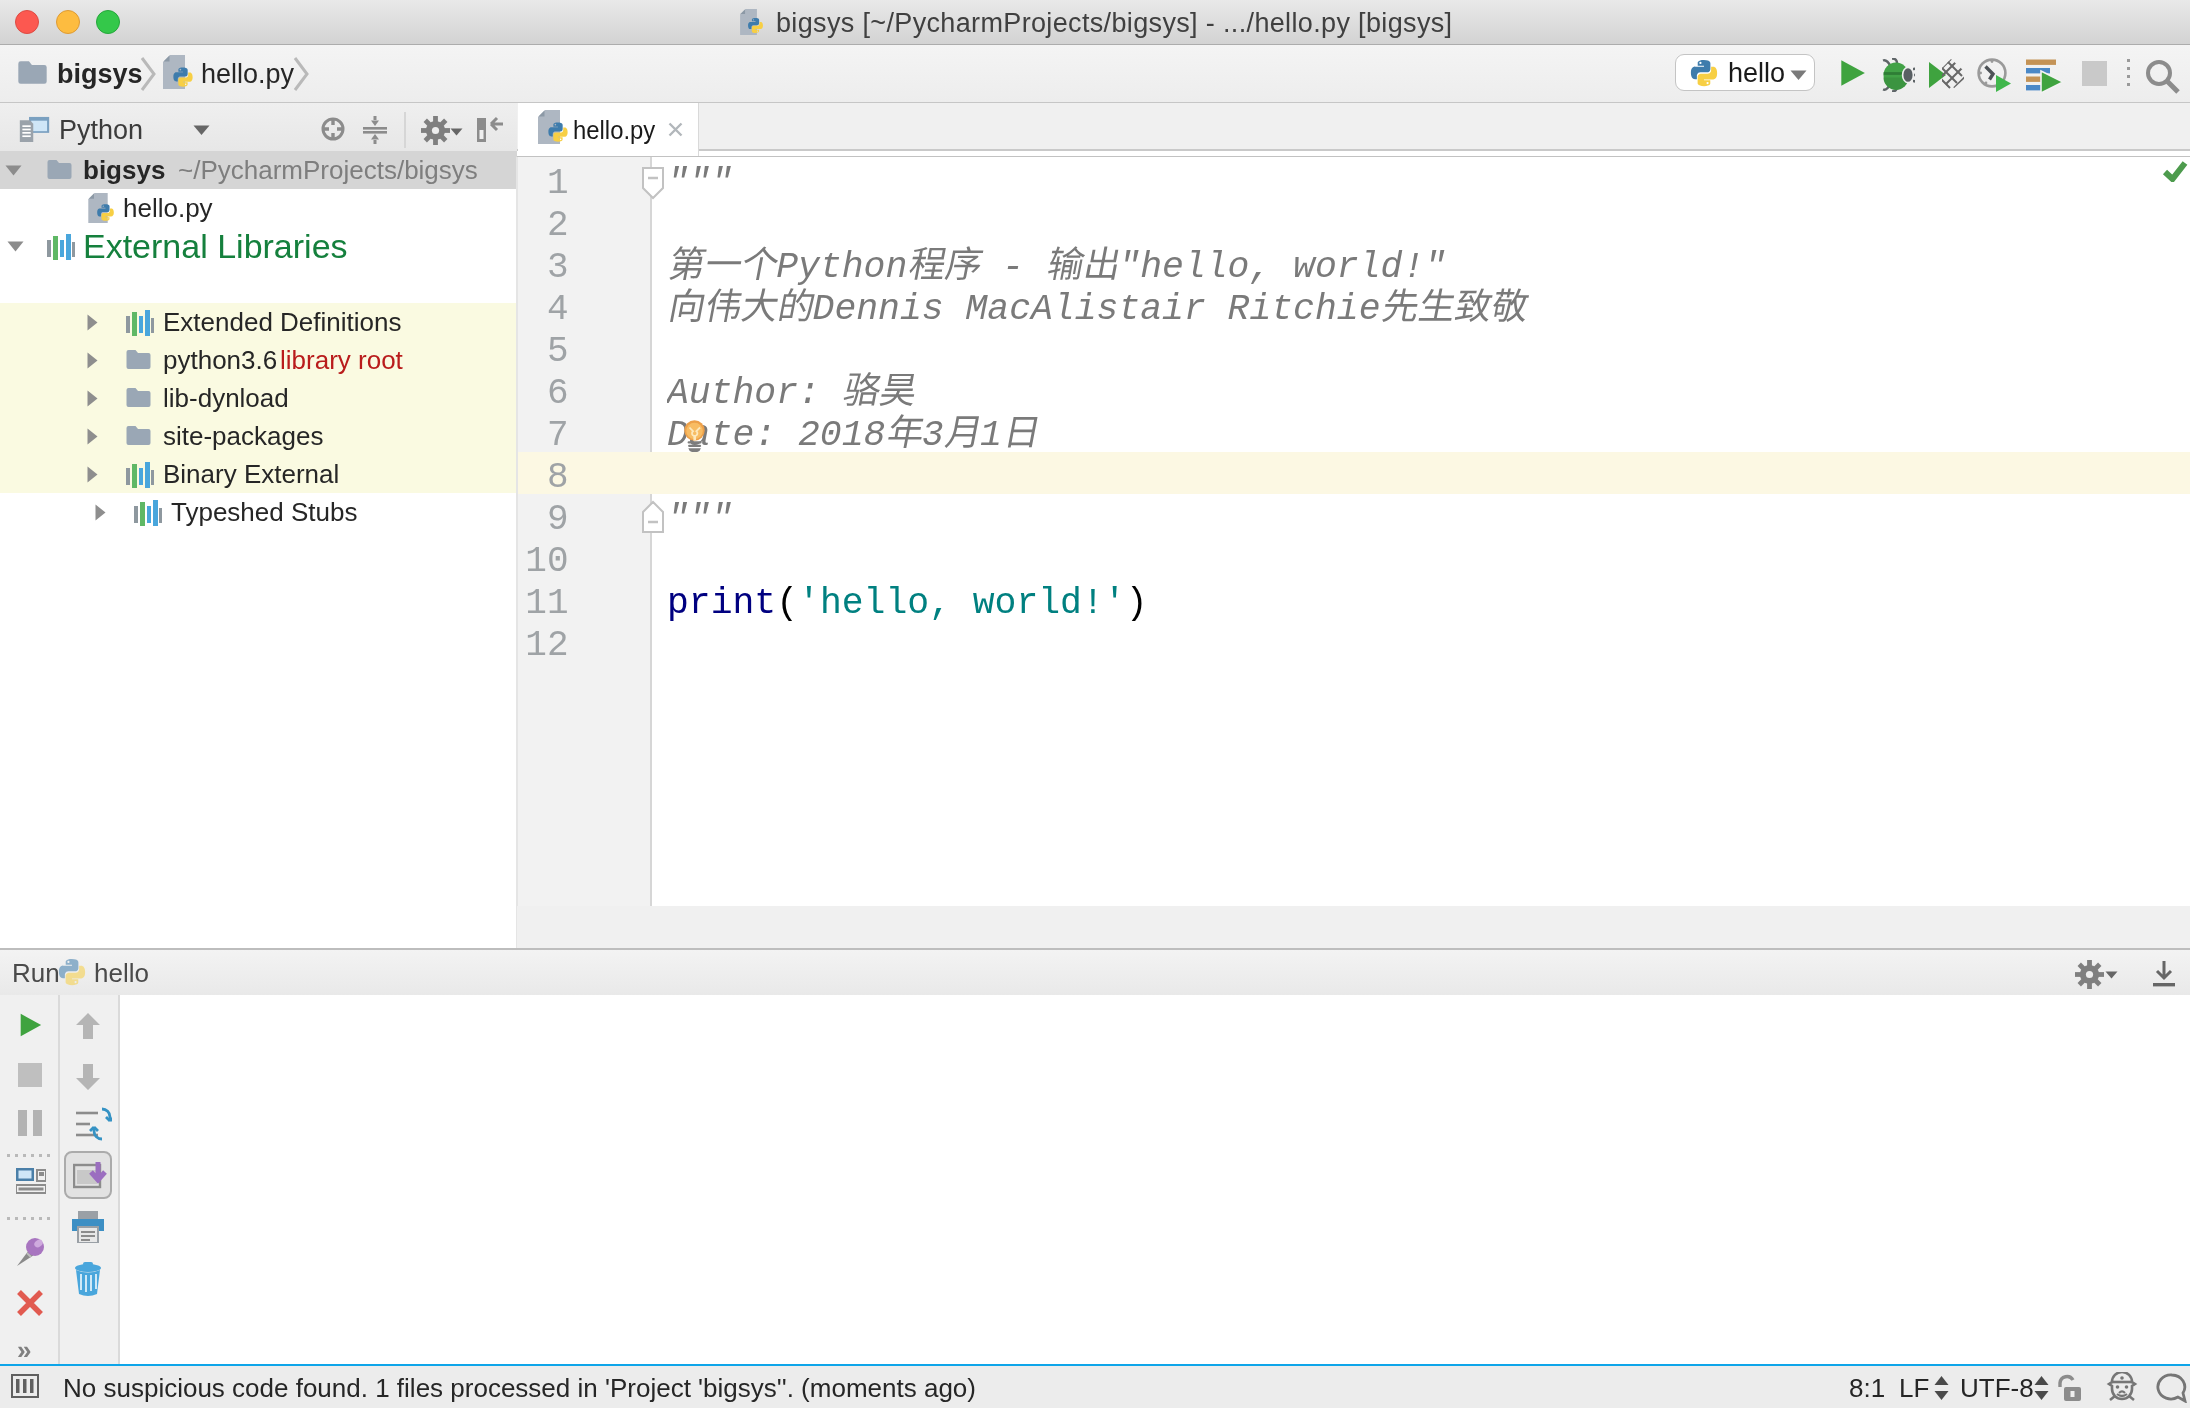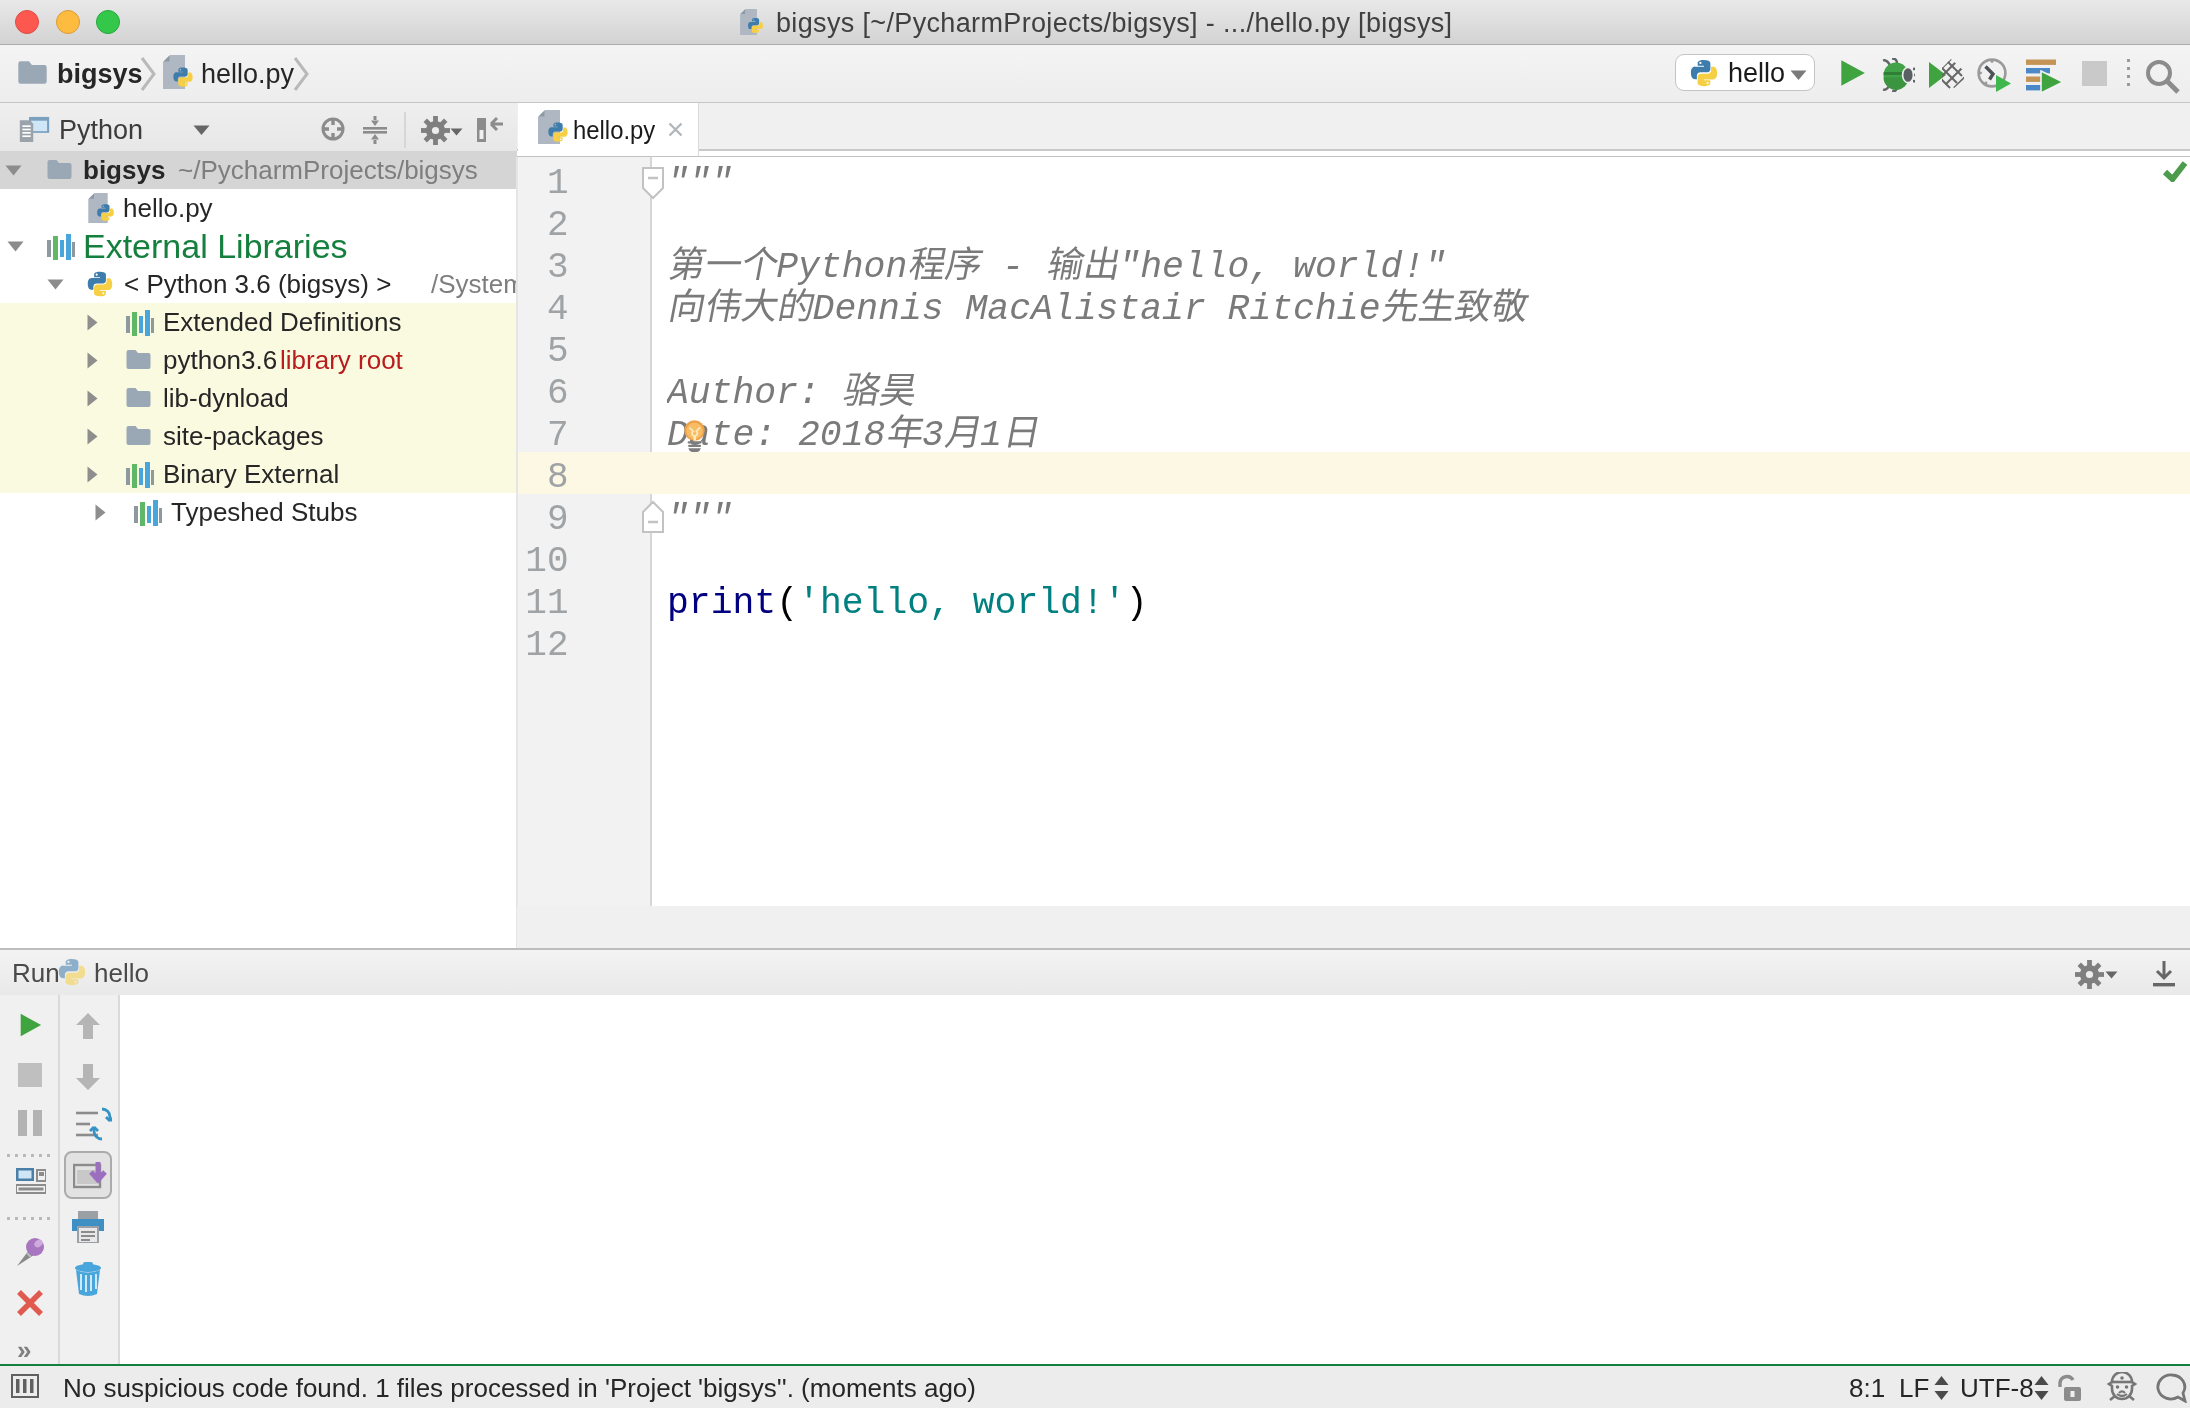--- a/index.html
+++ b/index.html
@@ -258,33 +258,20 @@
       <span class="abs" style="left:46px;top:6px">
         <svg width="29" height="27" viewBox="0 0 29 27">
           <rect x="1" y="7" width="4" height="17" fill="#8e989f"></rect>
           <rect x="7" y="3" width="5" height="24" fill="#5fb865"></rect>
           <rect x="14" y="7" width="4" height="17" fill="#49a6dc"></rect>
           <rect x="20" y="1" width="5" height="26" fill="#49a6dc"></rect>
           <rect x="26" y="9" width="3" height="15" fill="#8e989f"></rect>
         </svg>
       </span>
       <span class="abs" style="left:83px">External Libraries</span>
-    </div>
-    <div class="abs" style="left:0;top:114px;width:517px;height:38px;line-height:38px;font-size:26px;color:#262626">
-      <svg class="abs" style="left:47px;top:14px" width="17" height="11">
-        <path d="M0.5 0.5 h16 l-8 10 z" fill="#8c8c8c"></path>
-      </svg>
-      <span class="abs" style="left:86px;top:5px">
-        <svg width="28" height="28" viewBox="0 0 32 32">
-          <path d="M15.9 2c-7 0-6.6 3-6.6 3v3.2h6.7v1H6.6S2 8.7 2 15.8c0 7 4 6.8 4 6.8h2.4v-3.3s-.1-4 3.9-4h6.7s3.8.1 3.8-3.7V5.7S23.4 2 15.9 2zm-3.7 2.1a1.2 1.2 0 1 1 0 2.4 1.2 1.2 0 0 1 0-2.4z" fill="#3e7cac"></path>
-          <path d="M16.1 30c7 0 6.6-3 6.6-3v-3.2H16v-1h9.4s4.6.5 4.6-6.6c0-7-4-6.8-4-6.8h-2.4v3.3s.1 4-3.9 4H13s-3.8-.1-3.8 3.7v6.3S8.6 30 16.1 30zm3.7-2.1a1.2 1.2 0 1 1 0-2.4 1.2 1.2 0 0 1 0 2.4z" fill="#f7cf44"></path>
-        </svg>
-      </span>
-      <span class="abs" style="left:124px">&lt; Python 3.6 (bigsys) &gt;</span>
-      <span class="abs" style="left:431px;color:#7e7e7e">/System</span>
     </div>
     <div class="abs" style="left:0;top:152px;width:517px;height:38px;line-height:38px;font-size:26px;color:#262626">
       <div class="abs" style="left:0;top:0;width:517px;height:38px;background:#fafae1"></div>
       <svg class="abs" style="left:87px;top:11px" width="11" height="17">
         <path d="M0.5 0.5 v16 l10 -8 z" fill="#8e8e8e"></path>
       </svg>
       <span class="abs" style="left:125px;top:6px">
         <svg width="29" height="27" viewBox="0 0 29 27">
           <rect x="1" y="7" width="4" height="17" fill="#8e989f"></rect>
           <rect x="7" y="3" width="5" height="24" fill="#5fb865"></rect>
@@ -552,21 +539,21 @@
       <svg width="30" height="34" viewBox="0 0 30 34">
         <ellipse cx="15" cy="6" rx="13" ry="4" fill="#49a6dc"></ellipse>
         <path d="M3 8 q12 5 24 0 l-3 24 q-9 4-18 0 z" fill="#49a6dc"></path>
         <path d="M8 12 v16 M13 13 v17 M18 13 v16 M23 12 v15" stroke="#cfe9f7" stroke-width="2"></path>
         <rect x="10" y="0" width="10" height="4" rx="2" fill="#49a6dc"></rect>
       </svg>
     </div>
 
 </div>
 
-<div class="abs" style="left:0;top:1364px;width:2190px;height:44px;background:#ececec;border-top:2px solid #15803d">
+<div class="abs" style="left:0;top:1364px;width:2190px;height:44px;background:#ececec;border-top:2px solid #0ea5e9">
   <div class="abs" style="left:11px;top:8px">
       <svg width="28" height="24" viewBox="0 0 28 24">
         <rect x="1" y="1" width="26" height="22" fill="none" stroke="#606060" stroke-width="2"></rect>
         <rect x="5" y="5" width="3.5" height="14" fill="#606060"></rect>
         <rect x="12" y="5" width="3.5" height="14" fill="#606060"></rect>
         <rect x="19" y="5" width="3.5" height="14" fill="#606060"></rect>
       </svg>
     </div>
   <div class="abs" style="left:63px;top:0;height:42px;line-height:44px;font-size:26px;color:#262626">No suspicious code found. 1 files processed in 'Project 'bigsys''. (moments ago)</div>
   <div class="abs" style="left:1849px;top:0;height:42px;line-height:44px;font-size:26px;color:#262626">8:1</div>

